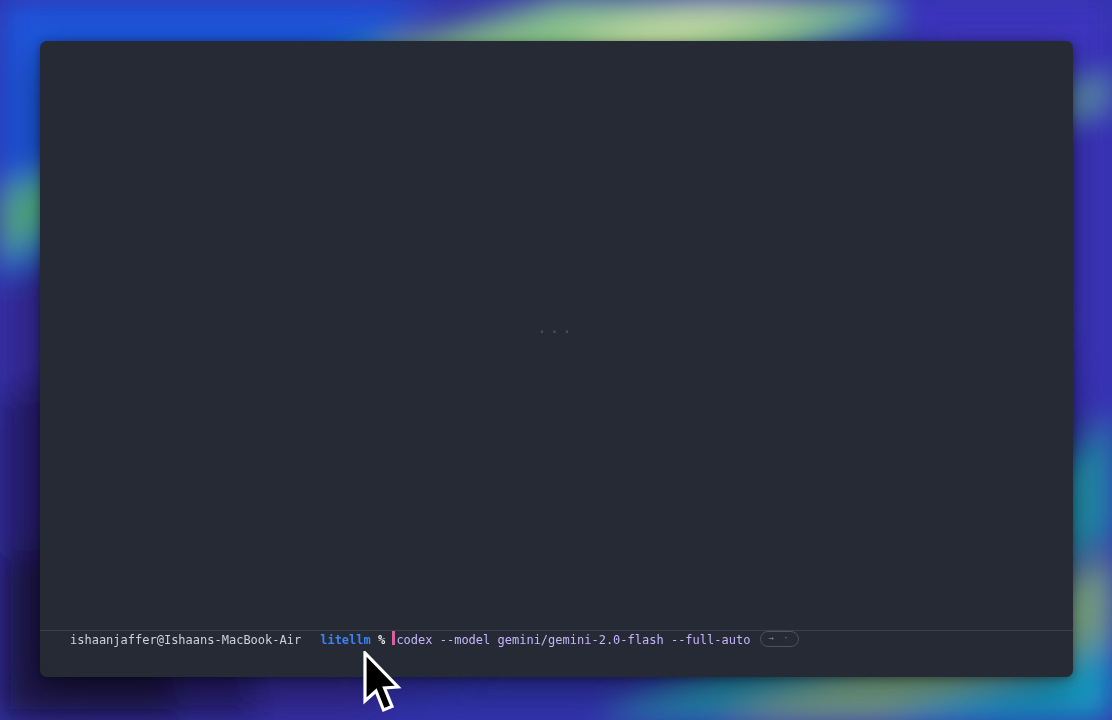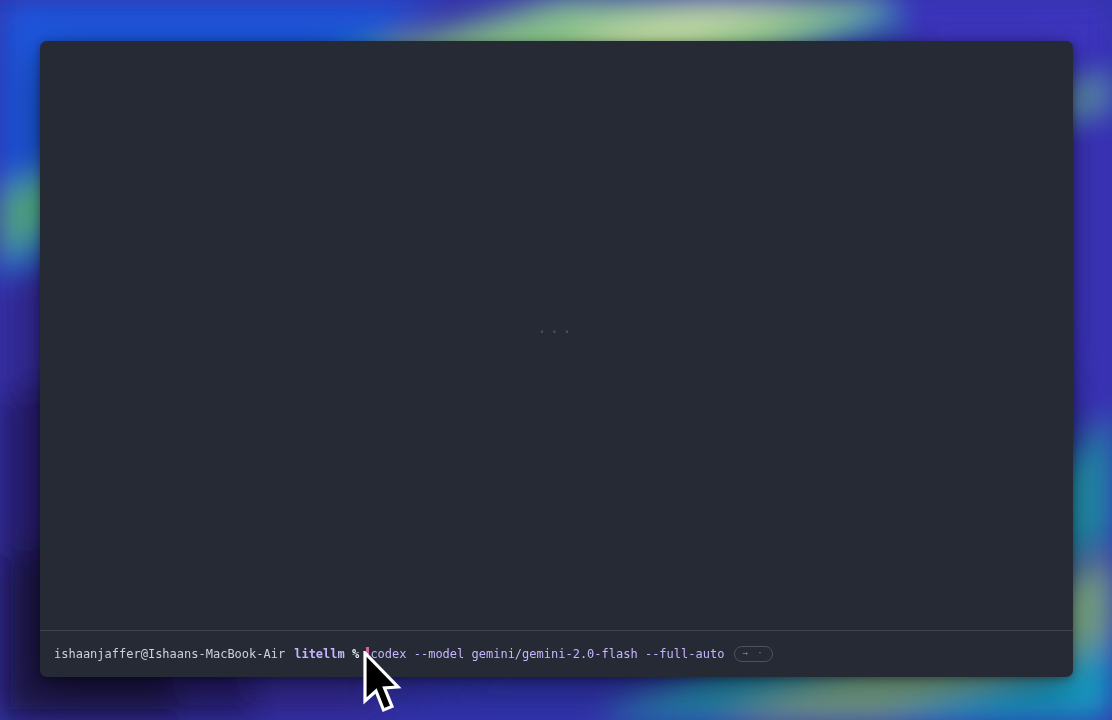--- a/index.html
+++ b/index.html
@@ -21,26 +21,26 @@
   .loading-dots {
     position: absolute; left: 50%; top: 283px; transform: translateX(-50%);
     color: #454d5c; font-size: 14px; font-weight: bold; letter-spacing: 4px;
     user-select: none;
   }
   .divider {
     position: absolute; left: 0; right: 0; bottom: 46px; height: 1px;
     background: #3a4150;
   }
   .input-bar {
-    position: absolute; left: 0; right: 0; bottom: 0; height: 46px;
-    display: flex; align-items: center; padding: 0 14px;
+    position: absolute; left: 16px; right: 0; bottom: 0; height: 46px;
+    display: flex; align-items: flex-start; padding: 0 14px;
     font-size: 12px; line-height: 18px; white-space: pre;
   }
   .host   { color: #ccd2dd; }
-  .dir    { color: #c4b5fd; font-weight: bold; margin-left: 9px; }
+  .dir    { color: #3b82f6; font-weight: bold; margin-left: 19px; }
   .sym    { color: #edf0f5; font-weight: bold; margin-left: 7.2px; margin-right: 7.2px; }
   .caret  {
     display: inline-block; width: 3px; height: 14px; background: #d7609f;
     margin-right: 1px; vertical-align: -2px;
   }
   .suggestion { color: #c4b5fd; }
   .hint-pill {
     margin-left: 10px; border: 1px solid #4b5262; border-radius: 8px;
     color: #7b8393; font-size: 9px; line-height: 11px; padding: 1px 7px 2px 7px;
     letter-spacing: 2px; white-space: nowrap;

